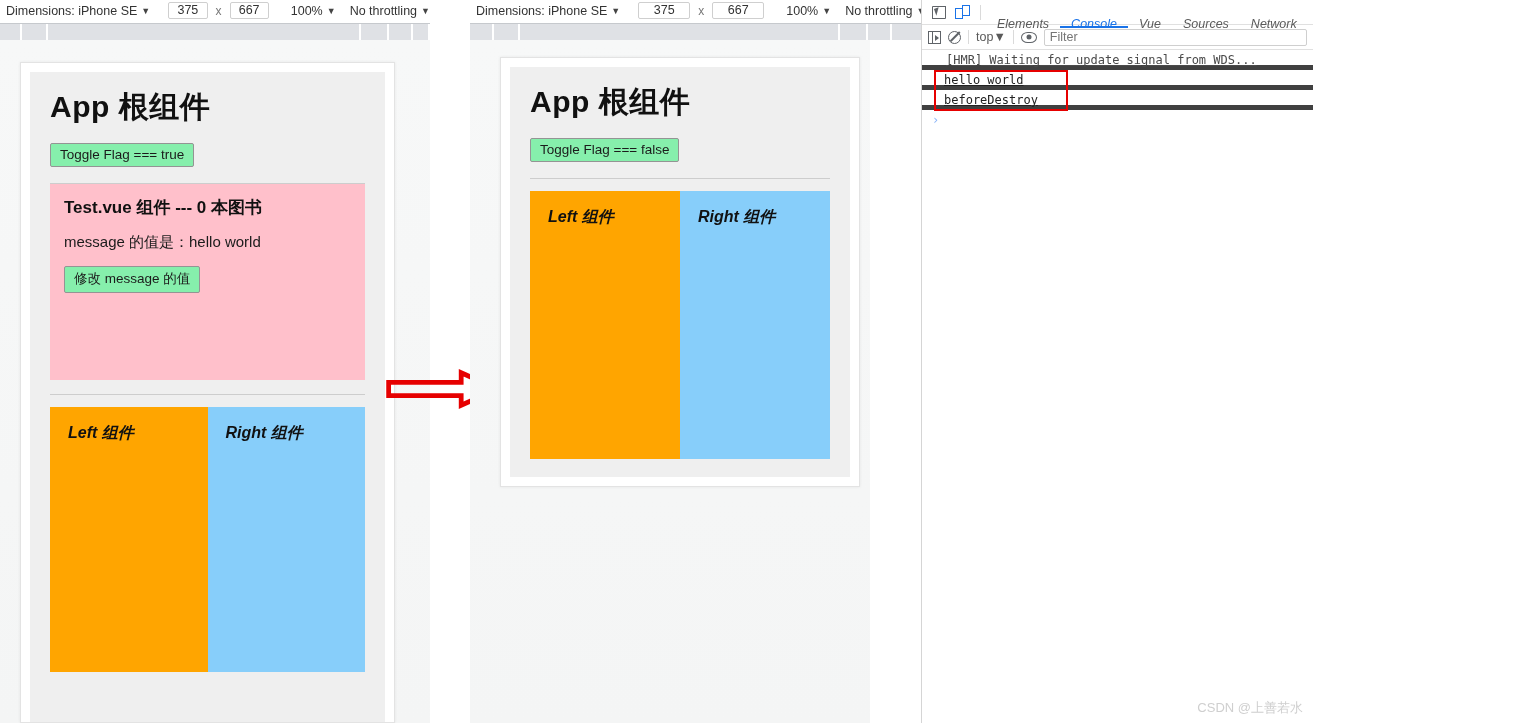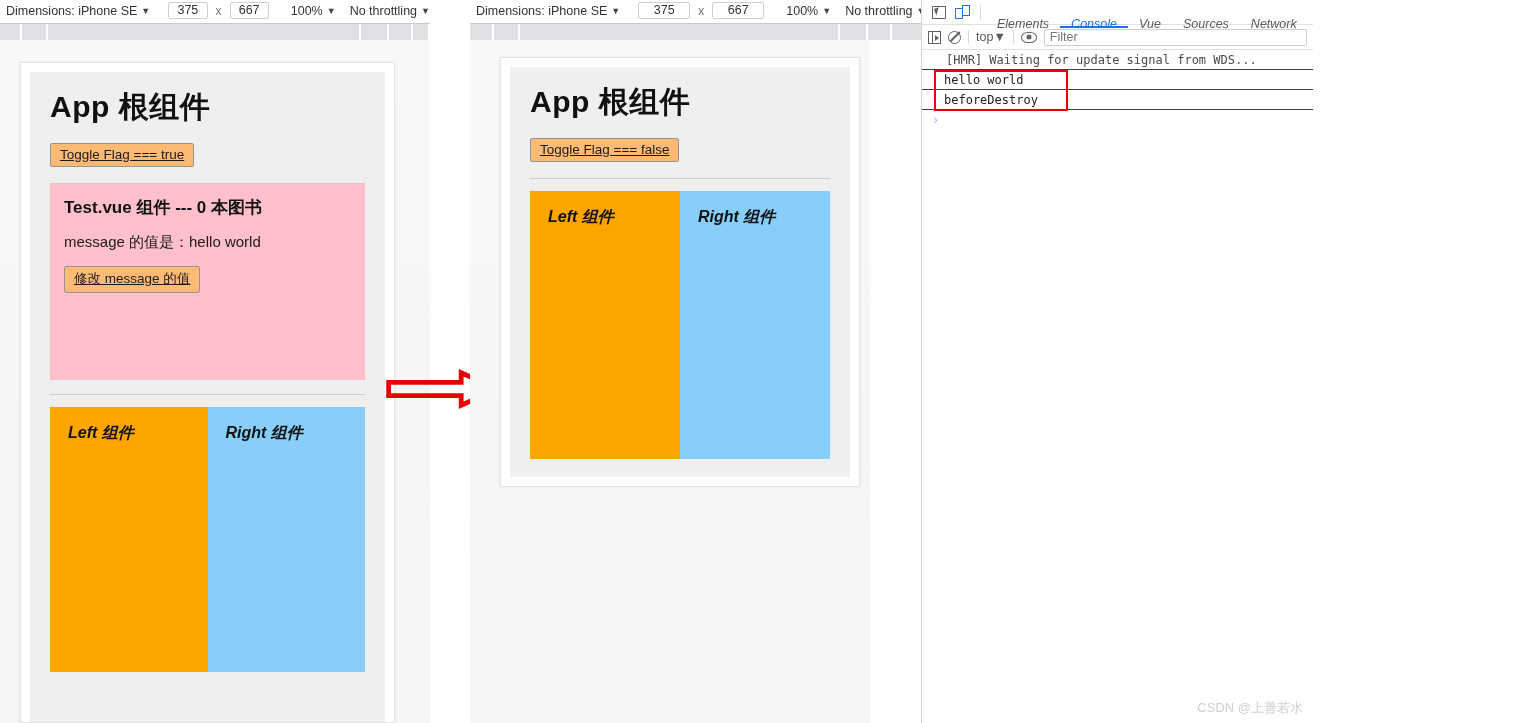--- a/index.html
+++ b/index.html
@@ -69,27 +69,26 @@
     background: #efefef;
     padding: 18px 20px 20px 20px;
   }
   .app-title {
     font-size: 30px; font-weight: bold; color: #111;
     letter-spacing: .5px; line-height: 1.15;
   }
   .vue-btn {
     display: inline-block;
     border: 1px solid #949494;
-    background: #fdba74;
+    background: #86efac;
     padding: 3px 9px 4px 9px;
     font-size: 13.5px; color: #1b1b1b;
     border-radius: 2px;
     cursor: pointer;
     font-family: "Liberation Sans", sans-serif;
-    text-decoration: underline;
   }
   .hr { border: 0; border-top: 1px solid #cdcdcd; }
 
   .test-box { background: #ffc0cb; padding: 12px 0 14px 14px; }
   .test-title { font-size: 17px; font-weight: bold; color: #111; }
   .test-msg  { font-size: 15px; color: #1b1b1b; margin-top: 14px; }
 
   .lr-wrap { display: flex; width: 100%; font-style: italic; }
   .lr-box { padding: 16px 0 0 18px; font-size: 16px; font-weight: bold; color: #111; }
   .lr-left  { background: #ffa500; }
@@ -172,22 +171,22 @@
     flex: 1; height: 17px; line-height: 17px;
     border: 1px solid #cfcfcf; border-radius: 2px;
     padding: 0 5px; font-size: 12.5px; color: #9a9a9a;
     font-family: "Liberation Sans", sans-serif; background: #fff;
   }
   .fsep { width: 1px; height: 14px; background: #dadada; }
 
   .console-area { position: relative; font-family: "DejaVu Sans Mono", monospace; font-size: 12px; }
   .log-row {
     height: 20px; line-height: 20px;
-    border-bottom: 1px solid #404040;
-    padding-left: 22px; color: #222; white-space: nowrap;
+    border-bottom: 5px solid #404040;
+    padding-left: 22px; color: #222; white-space: nowrap; text-decoration: underline;
   }
   .log-row.hmr { color: #4a4a4a; padding-left: 24px; }
   .log-prompt { height: 20px; line-height: 20px; padding-left: 10px; color: #8ab4f8; }
   .redbox {
     position: absolute; border: 2px solid #e60000; pointer-events: none;
   }
   .watermark {
     position: absolute; right: 10px; bottom: 6px;
     font-size: 13px; color: #cfcfcf;
     font-family: "Liberation Sans", sans-serif;

